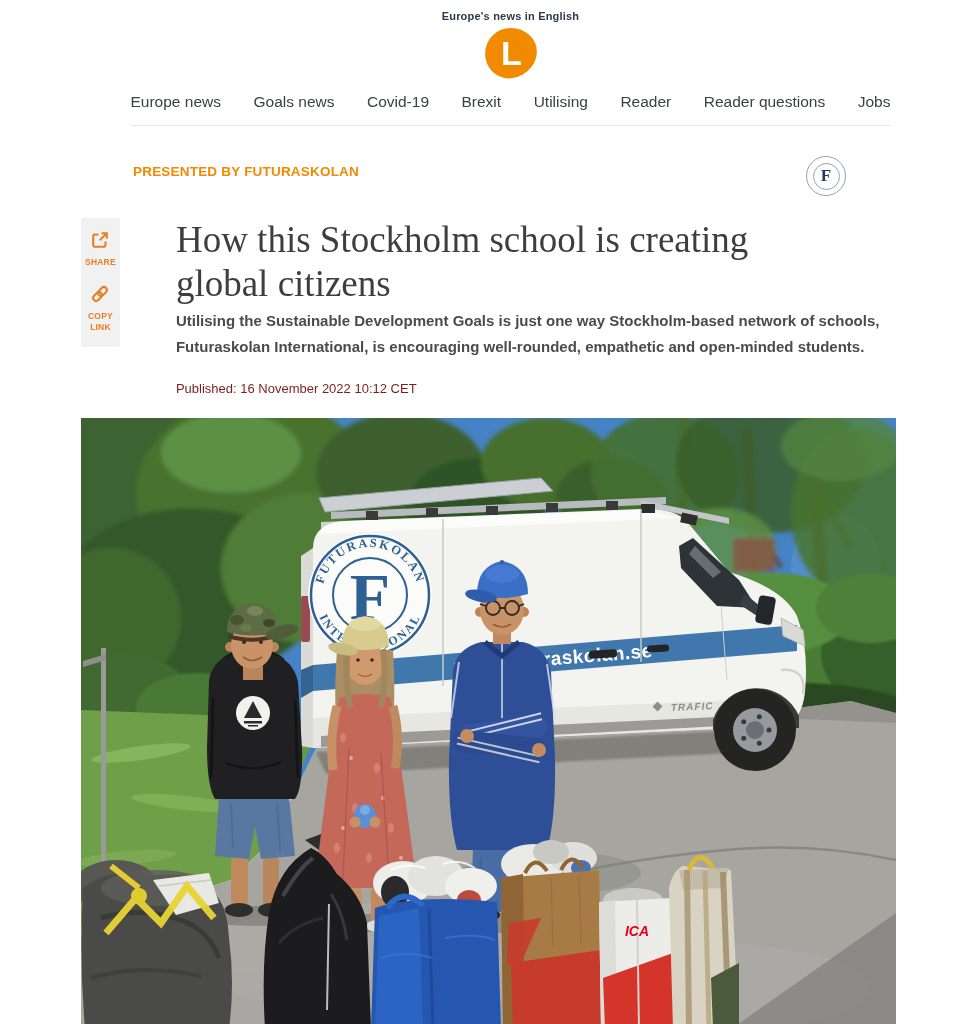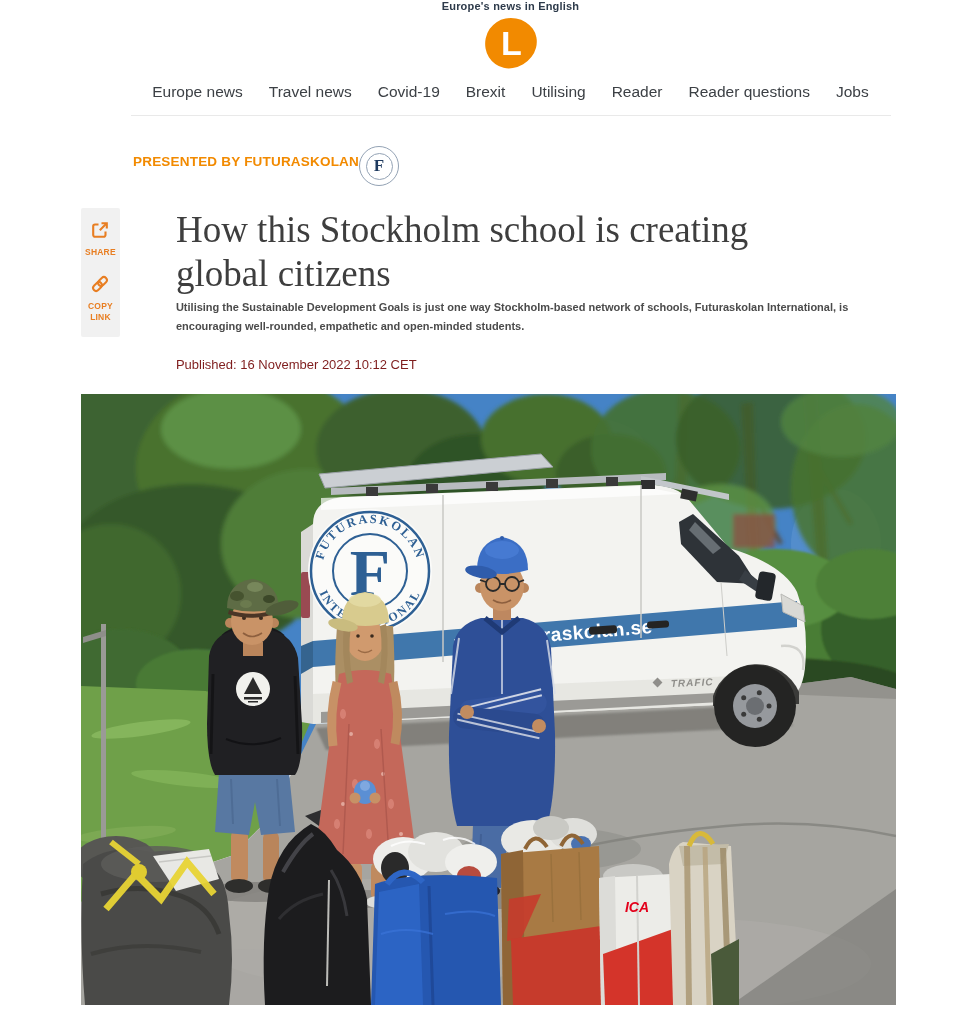--- a/index.html
+++ b/index.html
@@ -1,65 +1,65 @@
 <!DOCTYPE html>
 <html><head>
 <meta charset="utf-8">
 <style>
   * { box-sizing: border-box; margin: 0; padding: 0; }
   html, body { background: #ffffff; }
   body { width: 977px; font-family: "Liberation Sans", sans-serif; }
   .page { width: 977px; overflow: hidden; }
 
   
-  .site-header { text-align: center; padding-top: 0; margin-left: 44px; }
+  .site-header { text-align: center; padding-top: 10px; margin-left: 44px; }
   .tagline { font-size: 11px; font-weight: bold; color: #2D3A4A; letter-spacing: .2px; }
   .logo-row { display: flex; justify-content: center; align-items: center; gap: 16px; margin-top: 3px; height: 56px; text-decoration: none; }
   .logo-text { font-size: 47px; font-weight: 800; color: #F28A00; letter-spacing: 1px; line-height: 1; }
   .logo-badge { width: 52px; height: 50px; background: #F28A00; border-radius: 48% 52% 55% 45% / 52% 48% 52% 48%; transform: rotate(-10deg); display: flex; align-items: center; justify-content: center; }
   .logo-badge span { color: #fff; font-size: 34px; font-weight: 800; transform: rotate(10deg); line-height: 1; }
-  .main-nav { width: 760px; margin: 12px auto 0; display: flex; justify-content: center; gap: 26px; padding-bottom: 14px; border-bottom: 1px solid #E9E9E9; }
+  .main-nav { width: 760px; margin: 12px auto 0; display: flex; justify-content: space-between; gap: 26px; padding-bottom: 14px; border-bottom: 1px solid #E9E9E9; }
   .main-nav a { color: #3C4045; font-size: 15.5px; text-decoration: none; white-space: nowrap; }
 
   
   main { width: 815px; margin: 0 auto; }
-  .kicker-row { margin-top: 30px; padding-left: 52px; padding-right: 50px; display: flex; align-items: flex-start; }
+  .kicker-row { margin-top: 30px; padding-left: 52px; padding-right: 50px; display: flex; justify-content: space-between; align-items: flex-start; }
   .kicker { color: #F28A00; font-weight: bold; font-size: 13.5px; letter-spacing: .2px; padding-top: 8px; }
   .f-badge { width: 40px; height: 40px; border: 1.5px solid #93A2B4; border-radius: 50%; display: flex; align-items: center; justify-content: center; }
   .f-badge-inner { width: 27px; height: 27px; border: 1px solid #93A2B4; border-radius: 50%; display: flex; align-items: center; justify-content: center; }
   .f-badge-inner span { font-family: "Liberation Serif", serif; font-weight: bold; font-size: 17px; color: #1E3A5F; }
 
   .article-grid { display: flex; margin-top: 22px; gap: 44px; }
   .share-rail { width: 40px; background: #F1F1F1; border-radius: 2px; padding: 12px 0 14px; display: flex; flex-direction: column; align-items: center; gap: 16px; align-self: flex-start; }
   .share-btn { background: none; border: none; cursor: pointer; display: flex; flex-direction: column; align-items: center; gap: 4px; font-family: "Liberation Sans", sans-serif; }
   .share-btn .lbl { font-size: 8.5px; font-weight: bold; color: #E87E22; letter-spacing: .2px; line-height: 1.3; text-align: center; }
 
   .article-body { margin-left: 12px; width: 740px; }
   h1.headline { font-family: "Liberation Serif", serif; font-weight: 500; font-size: 37px; line-height: 1.18; color: #3E3E3E; max-width: 645px; margin-bottom: 3px; }
-  .summary { font-size: 11px; font-weight: bold; color: #4B4B4B; line-height: 1.74; max-width: 712px; margin-bottom: 20px; }
+  .summary { font-size: 15px; font-weight: bold; color: #4B4B4B; line-height: 1.74; max-width: 712px; margin-bottom: 20px; }
   .published { font-size: 13px; color: #7f1d1d; margin-bottom: 22px; }
 
   .hero { width: 815px; height: 611px; line-height: 0; }
   .hero svg { display: block; }
 </style>
 </head>
 <body>
 
 <div class="page">
 
   <header class="site-header">
     <div class="tagline">Europe's news in English</div>
     <a class="logo-row">
       <span class="logo-badge">
           <span>L</span>
         </span>
     </a>
     <nav class="main-nav">
       <a>Europe news</a>
-      <a>Travel news</a>
+      <a>Goals news</a>
       <a>Covid-19</a>
       <a>Brexit</a>
       <a>Utilising</a>
       <a>Reader</a>
       <a>Reader questions</a>
       <a>Jobs</a>
     </nav>
   </header>
 
   <main>

